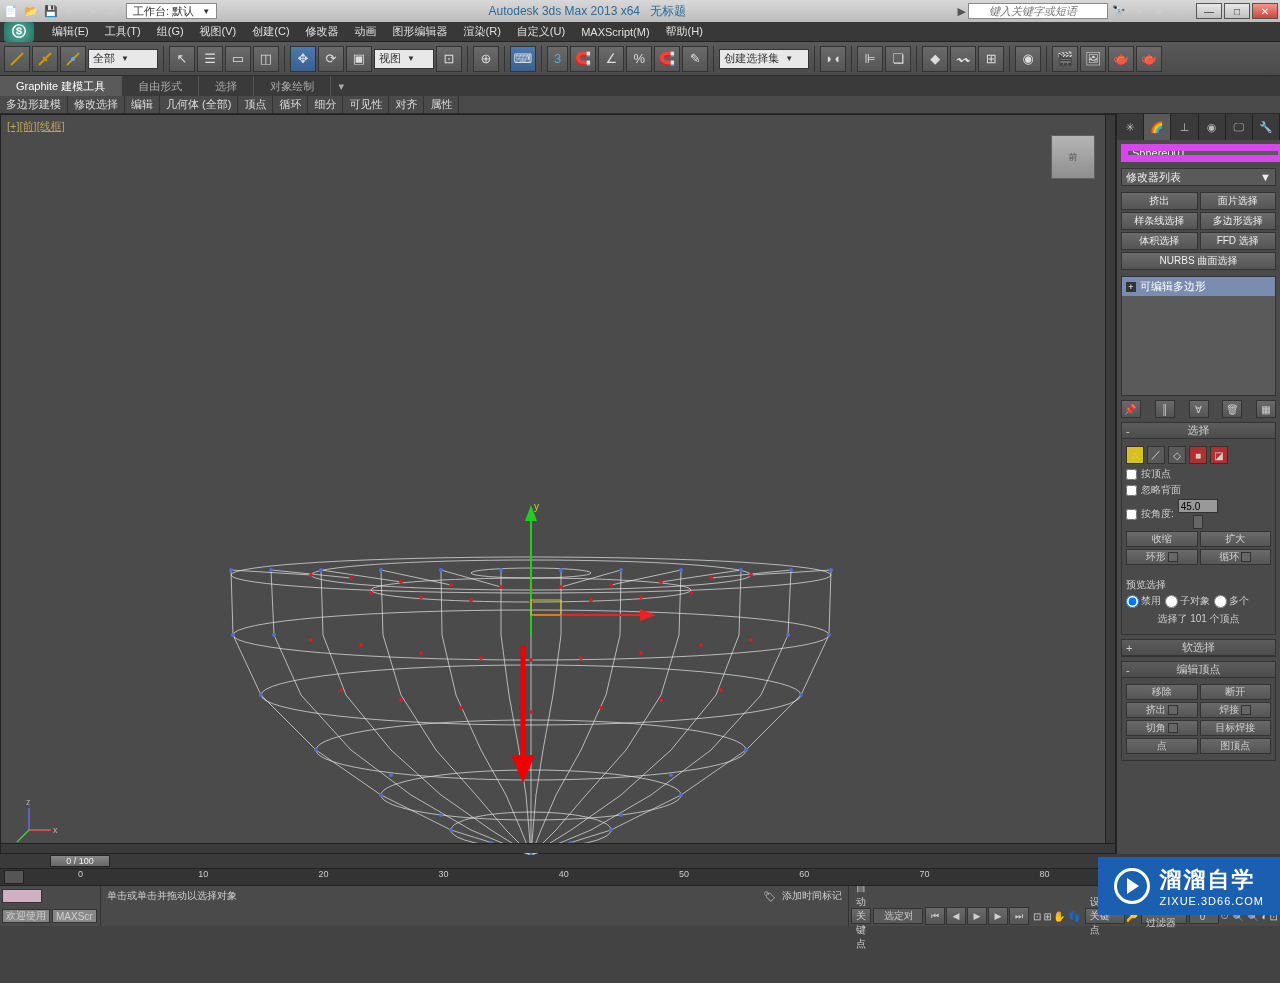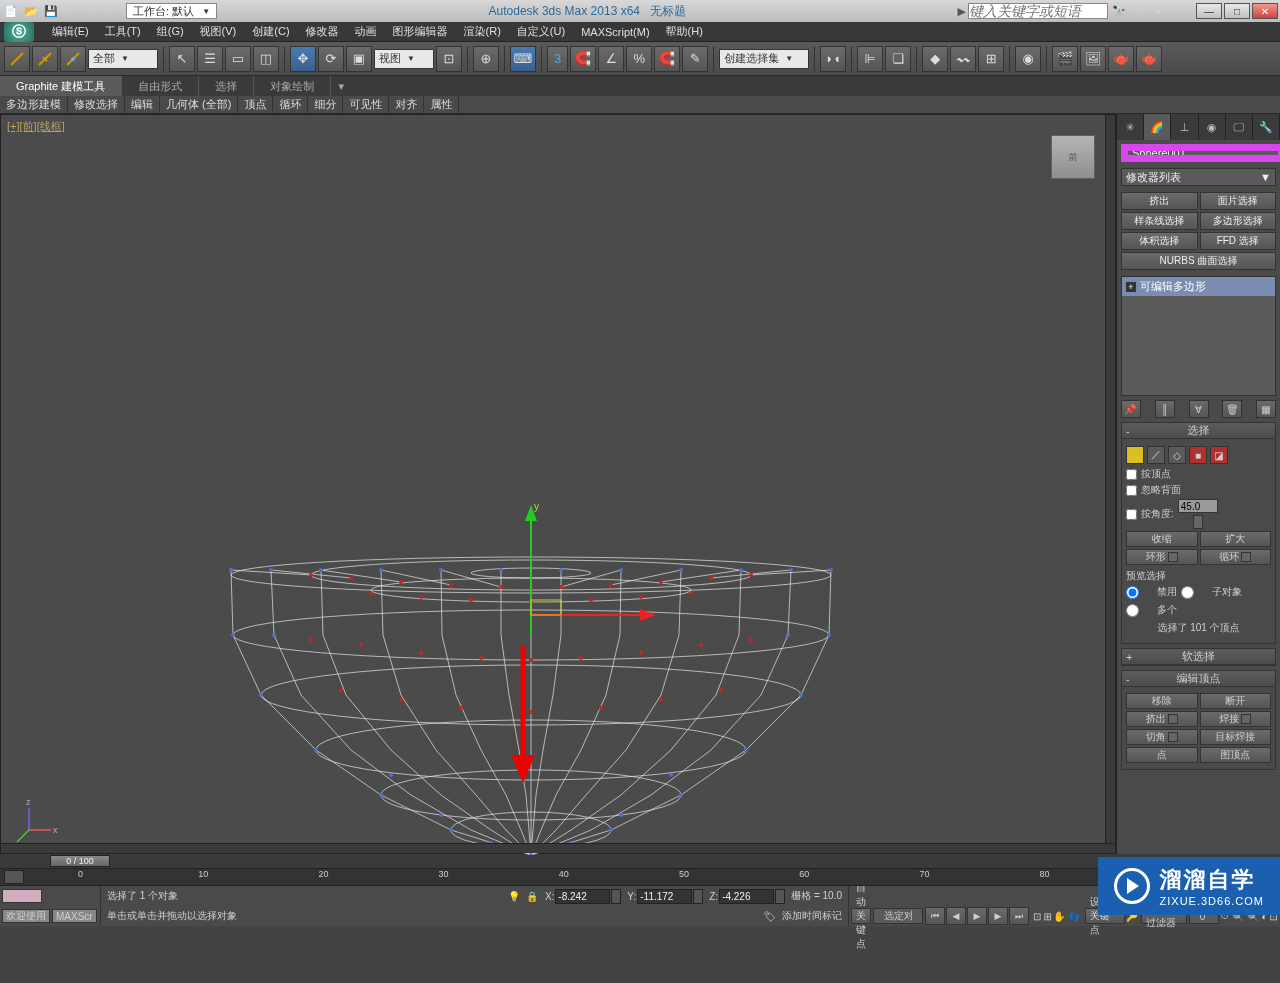--- a/index.html
+++ b/index.html
@@ -1,21 +1,21 @@
 <!DOCTYPE html>
 <html><head>
 <meta charset="utf-8">
 <style>
 * { margin: 0; padding: 0; box-sizing: border-box; font-family: "Microsoft YaHei", Arial, sans-serif; }
 body { background: #434343; color: #cfcfcf; font-size: 11px; overflow: hidden; width: 1280px; height: 983px; position: relative; }
 .titlebar { height: 22px; background: linear-gradient(#d8d8d8,#bcbcbc); display: flex; align-items: center; padding: 0 2px; gap: 2px; }
 .titlebar .ico { width: 18px; height: 16px; display: inline-flex; align-items: center; justify-content: center; border: 1px solid transparent; }
 .titlebar .workspace { background: #fff; border: 1px solid #888; height: 16px; padding: 0 6px; color: #333; font-size: 11px; display: flex; align-items: center; margin-left: 4px; }
 .titlebar .apptitle { flex: 1; text-align: center; color: #2b6a99; font-size: 12px; }
-.titlebar .search { width: 140px; height: 16px; background: #fff; border: 1px solid #888; font-size: 14px; font-style: italic; color: #888; padding: 0 0; }
+.titlebar .search { width: 140px; height: 16px; background: #fff; border: 1px solid #888; font-size: 11px; font-style: italic; color: #888; padding: 0 20px; }
 .titlebar .winbtns { display: flex; gap: 2px; margin-left: 6px; }
 .titlebar .winbtns div { width: 26px; height: 16px; border: 1px solid #555; background: linear-gradient(#e8e8e8,#c0c0c0); display: flex; align-items: center; justify-content: center; font-size: 10px; color: #333; }
 .titlebar .winbtns .close { background: linear-gradient(#e98,#c44); color: #fff; }
 
 .menubar { height: 20px; background: #383838; display: flex; align-items: center; padding: 0 4px; border-bottom: 1px solid #222; }
 .menubar .logo { width: 30px; height: 20px; background: radial-gradient(circle,#4fb0a0,#2a7060); border-radius: 3px; margin-right: 10px; display: flex; align-items: center; justify-content: center; color: #fff; font-size: 14px; font-weight: bold; }
 .menubar .mitem { padding: 0 8px; color: #e0e0e0; font-size: 11px; cursor: default; }
 
 .toolbar1 { height: 34px; background: linear-gradient(#5a5a5a,#4a4a4a); border-bottom: 1px solid #2a2a2a; display: flex; align-items: center; padding: 0 4px; gap: 2px; }
 .toolbar1 .sep { width: 1px; height: 26px; background: #333; margin: 0 3px; }
@@ -69,21 +69,21 @@
 .sorow .so.o { background: #5a5a5a; }
 .chk { display: flex; align-items: center; gap: 4px; margin: 2px 0; }
 .chk input { width: 11px; height: 11px; }
 .spin { display: flex; align-items: center; gap: 2px; flex-direction: column; }
 .spin input { width: 40px; background: #999; border: 1px solid #333; font-size: 10px; padding: 0 2px; height: 14px; }
 .spin .arr { width: 10px; height: 14px; background: #666; border: 1px solid #333; display:flex; flex-direction:column;}
 .btn2 { display: grid; grid-template-columns: 1fr 1fr; gap: 2px; margin: 2px 0; }
 .btn2 .b { height: 16px; background: linear-gradient(#6a6a6a,#555); border: 1px solid #333; display: flex; align-items: center; justify-content: center; font-size: 10px; }
 .btn2 .b .sq { width:10px;height:10px;border:1px solid #333;background:#666;margin-left:2px;}
 .radio-row { display: flex; gap: 4px; align-items: center; margin: 2px 0; flex-wrap:wrap; }
-.radio-row label { display: flex; align-items: center; gap: 18px; }
+.radio-row label { display: flex; align-items: center; gap: 2px; }
 .seltxt { text-align: center; margin: 4px 0; }
 
 .watermark { position: absolute; right: 0; bottom: 68px; background: #1b5fb0; color: #fff; padding: 8px 16px; display: flex; align-items: center; gap: 10px; }
 .watermark .play { width: 36px; height: 36px; border: 3px solid #fff; border-radius: 50%; display: flex; align-items: center; justify-content: center; }
 .watermark .play::after { content:""; border-left: 12px solid #fff; border-top: 8px solid transparent; border-bottom: 8px solid transparent; margin-left:3px; }
 .watermark .txt { display: flex; flex-direction: column; }
 .watermark .txt .l1 { font-size: 22px; letter-spacing: 2px; font-weight: bold; }
 .watermark .txt .l2 { font-size: 11px; letter-spacing: 1px; }
 
 .timeslider { height: 14px; background: #3a3a3a; display: flex; align-items: center; }
@@ -456,21 +456,21 @@
           <div class="b">扩大</div>
           <div class="b">
               <span>环形</span>
               <span class="sq"></span>
             </div>
           <div class="b">
               <span>循环</span>
               <span class="sq"></span>
             </div>
         </div>
-        <div style="margin-top:4px">预览选择</div>
+        <div style="margin-top:13px">预览选择</div>
         <div class="radio-row">
           <label>
               <input type="radio" checked="" style="">
               <span>禁用</span>
             </label>
           <label>
               <input type="radio" style="">
               <span>子对象</span>
             </label>
           <label>
@@ -546,42 +546,20 @@
     <div class="row">
         <div style="width:40px;height:14px;background:#d0b0c0;border:1px solid #333"></div>
       </div>
     <div class="row">
         <span class="tag">欢迎使用</span>
         <span class="tag">MAXScr</span>
       </div>
   </div>
   <div class="mid">
     <div class="srow">
-      <span>选择了 1 个对象</span>
-      <div style="flex:1"></div>
-      <span>💡</span>
-      <span>🔒</span>
-      <div class="coord">
-          <span class="lbl">X:</span>
-          <input value="-8.242" style="">
-          <div class="arr"></div>
-        </div>
-      <div class="coord">
-          <span class="lbl">Y:</span>
-          <input value="-11.172" style="">
-          <div class="arr"></div>
-        </div>
-      <div class="coord">
-          <span class="lbl">Z:</span>
-          <input value="-4.226" style="">
-          <div class="arr"></div>
-        </div>
-      <span>栅格 = 10.0</span>
-    </div>
-    <div class="srow">
       <span>单击或单击并拖动以选择对象</span>
       <div style="flex:1"></div>
       <span>🏷</span>
       <span>添加时间标记</span>
     </div>
   </div>
   <div class="right">
     <div class="rrow">
       <div class="rbtn">自动关键点</div>
       <input class="rin" value="选定对" style="">

